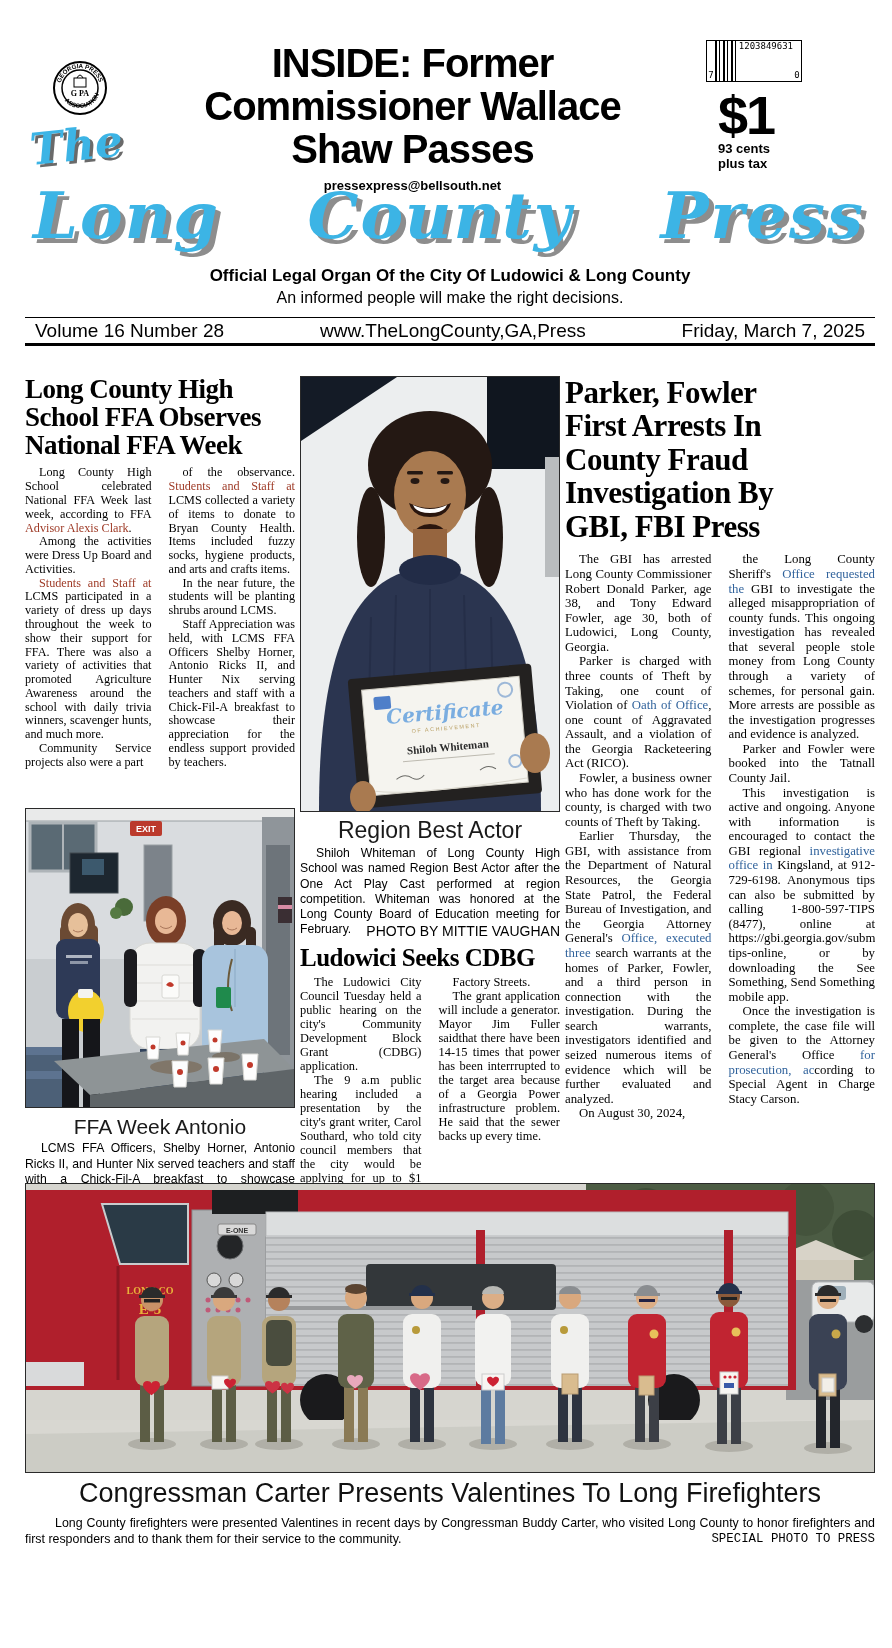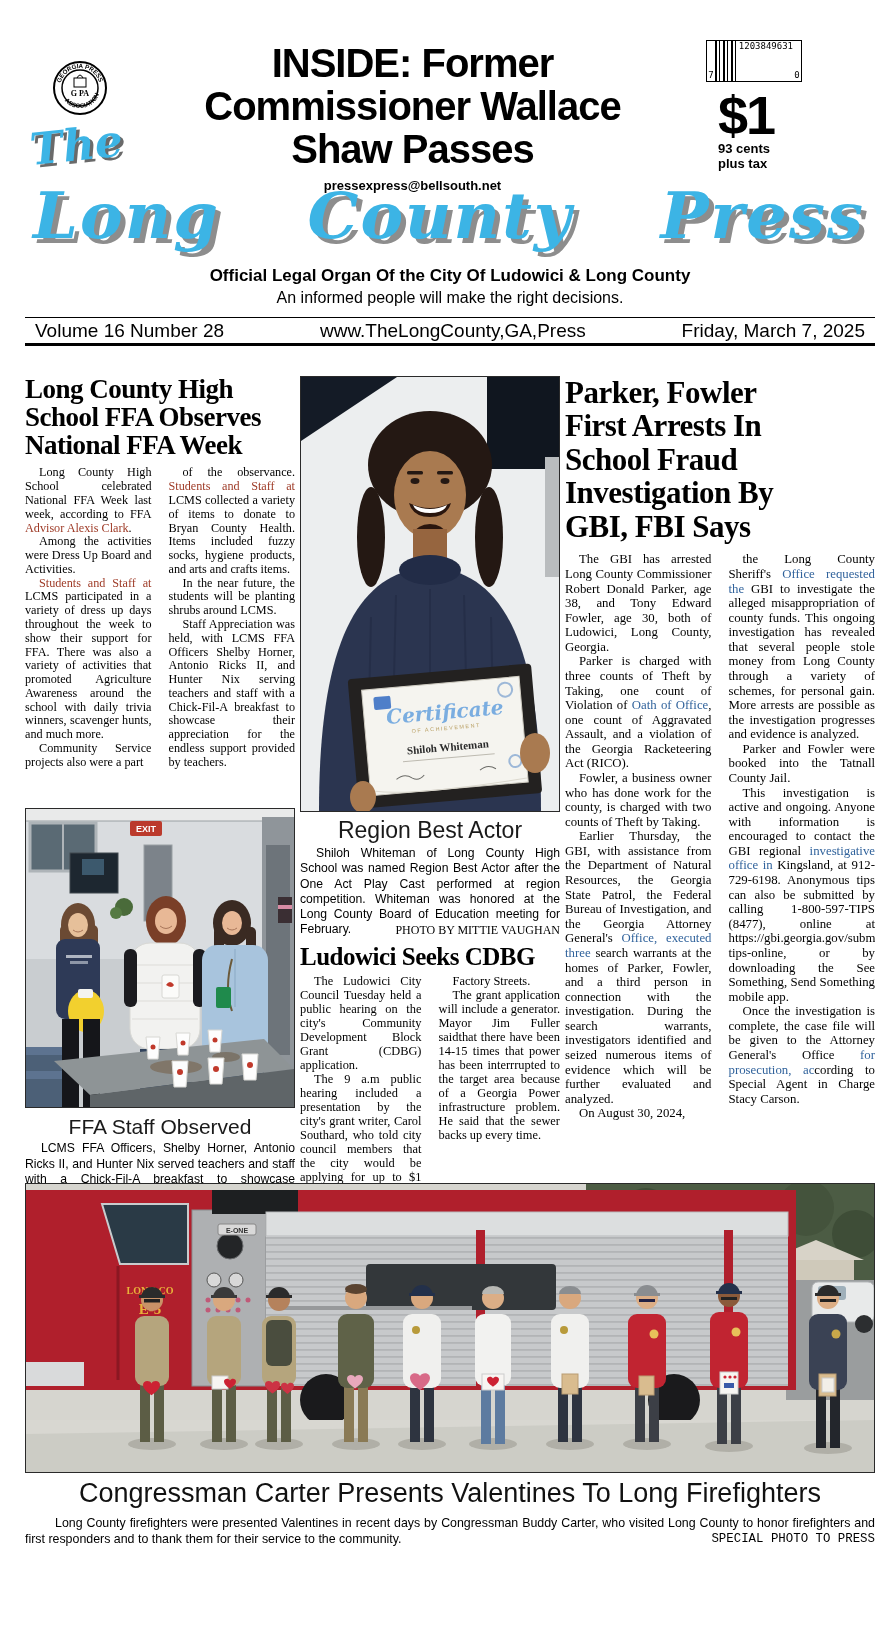--- a/index.html
+++ b/index.html
@@ -56,21 +56,21 @@
   .photo-frame{border:1px solid #2a2a2a;background:#ddd;overflow:hidden;}
   .photo-ffa{width:268px;height:298px;margin-top:4px;}
   .photo-portrait{width:258px;height:434px;}
   .photo-fire{left:25px;top:1183px;width:848px;height:288px;}
 
   .cap-title{font-family:"Liberation Sans",sans-serif;font-weight:400;color:#1a1a1a;text-align:center;}
   .cap-title.small{font-size:21px;margin:7px 0 2px;}
   .cap-title.med{font-size:23px;margin:5px 0 2px;}
   .cap-text{font-family:"Liberation Sans",sans-serif;font-size:12.2px;line-height:1.25;text-align:justify;}
   .cap-text.indent{text-indent:16px;}
-  .credit{font-family:Liberation Serif, serif;font-size:12px;text-align:right;margin-top:-15px;}
+  .credit{font-family:Liberation Sans, sans-serif;font-size:14px;text-align:right;margin-top:-15px;}
 
   .val-title{left:25px;top:1478px;width:850px;text-align:center;
       font-family:"Liberation Sans",sans-serif;font-size:27px;color:#111;}
   .val-text{left:25px;top:1515px;width:850px;font-family:"Liberation Sans",sans-serif;
       font-size:12.4px;line-height:1.3;text-align:justify;}
   .val-text p{margin:0;text-indent:30px;}
   .val-credit{font-family:Liberation Mono, monospace;font-size:12.4px;text-align:right;margin-top:-16px;}
 </style>
 </head>
 <body>
@@ -246,21 +246,21 @@
             <circle cx="127" cy="238" r="2.5"></circle>
               <circle cx="157" cy="234" r="2.5"></circle>
               <circle cx="189" cy="231" r="2.5"></circle>
             <circle cx="154" cy="263" r="3"></circle>
               <circle cx="190" cy="260" r="3"></circle>
               <circle cx="224" cy="256" r="3"></circle>
           </g>
         </g>
       </svg>
     </div>
-    <div class="cap-title small">FFA Staff Observed</div>
+    <div class="cap-title small">FFA Week Antonio</div>
     <div class="cap-text indent">LCMS FFA Officers, Shelby Horner, Antonio Ricks II, and Hunter Nix served teachers and staff with a Chick-Fil-A breakfast to showcase appreciation for the endless support provided by teachers.</div>
   </div>
 
   <div class="col-center">
     <div class="photo-frame photo-portrait">
       <svg width="258" height="434" viewBox="0 0 258 434">
         <rect width="258" height="434" fill="#eceeef"></rect>
         <polygon points="0,0 96,0 0,64" fill="#141b26"></polygon>
         <rect x="186" width="72" height="92" fill="#10161f"></rect>
         <rect x="244" y="80" width="14" height="120" fill="#b9bcbe"></rect>
@@ -319,23 +319,23 @@
         <p>Factory Streets.</p>
         <p>The grant application will include a generator. Mayor Jim Fuller saidthat there have been 14-15 times that power has been interrrupted to the target area because of a Georgia Power infrastructure problem. He said that the sewer backs up every time.</p>
       </div>
     </div>
   </div>
 
   <div class="col-right">
     <h2 class="fraud-head">
       <div>Parker, Fowler</div>
       <div>First Arrests  In</div>
-      <div>School Fraud</div>
+      <div>County Fraud</div>
       <div>Investigation By</div>
-      <div>GBI, FBI Says</div>
+      <div>GBI, FBI Press</div>
     </h2>
     <div class="two-col body-text right-body">
       <div class="sub">
         <p>The GBI has arrested Long County Commissioner Robert Donald Parker, age 38, and Tony Edward Fowler, age 30, both of Ludowici, Long County, Georgia.</p>
         <p>Parker is charged with three counts of Theft by Taking, one count of Violation of <span style="color:#31639c">Oath of Office</span>, one count of Aggravated Assault, and a violation of the Georgia Racketeering Act (RICO).</p>
         <p>Fowler, a business owner who has done work for the county, is charged with two counts of Theft by Taking.</p>
         <p>Earlier Thursday, the GBI, with assistance from the Department of Natural Resources, the Georgia State Patrol, the Federal Bureau of Investigation, and the Georgia Attorney General's <span style="color:#31639c">Office, executed three</span> search warrants at the homes of Parker, Fowler, and a third person in connection with the investigation. During the search warrants, investigators identified and seized numerous items of evidence which will be further evaluated and analyzed.</p>
         <p>On August 30, 2024,</p>
       </div>
       <div class="sub">

